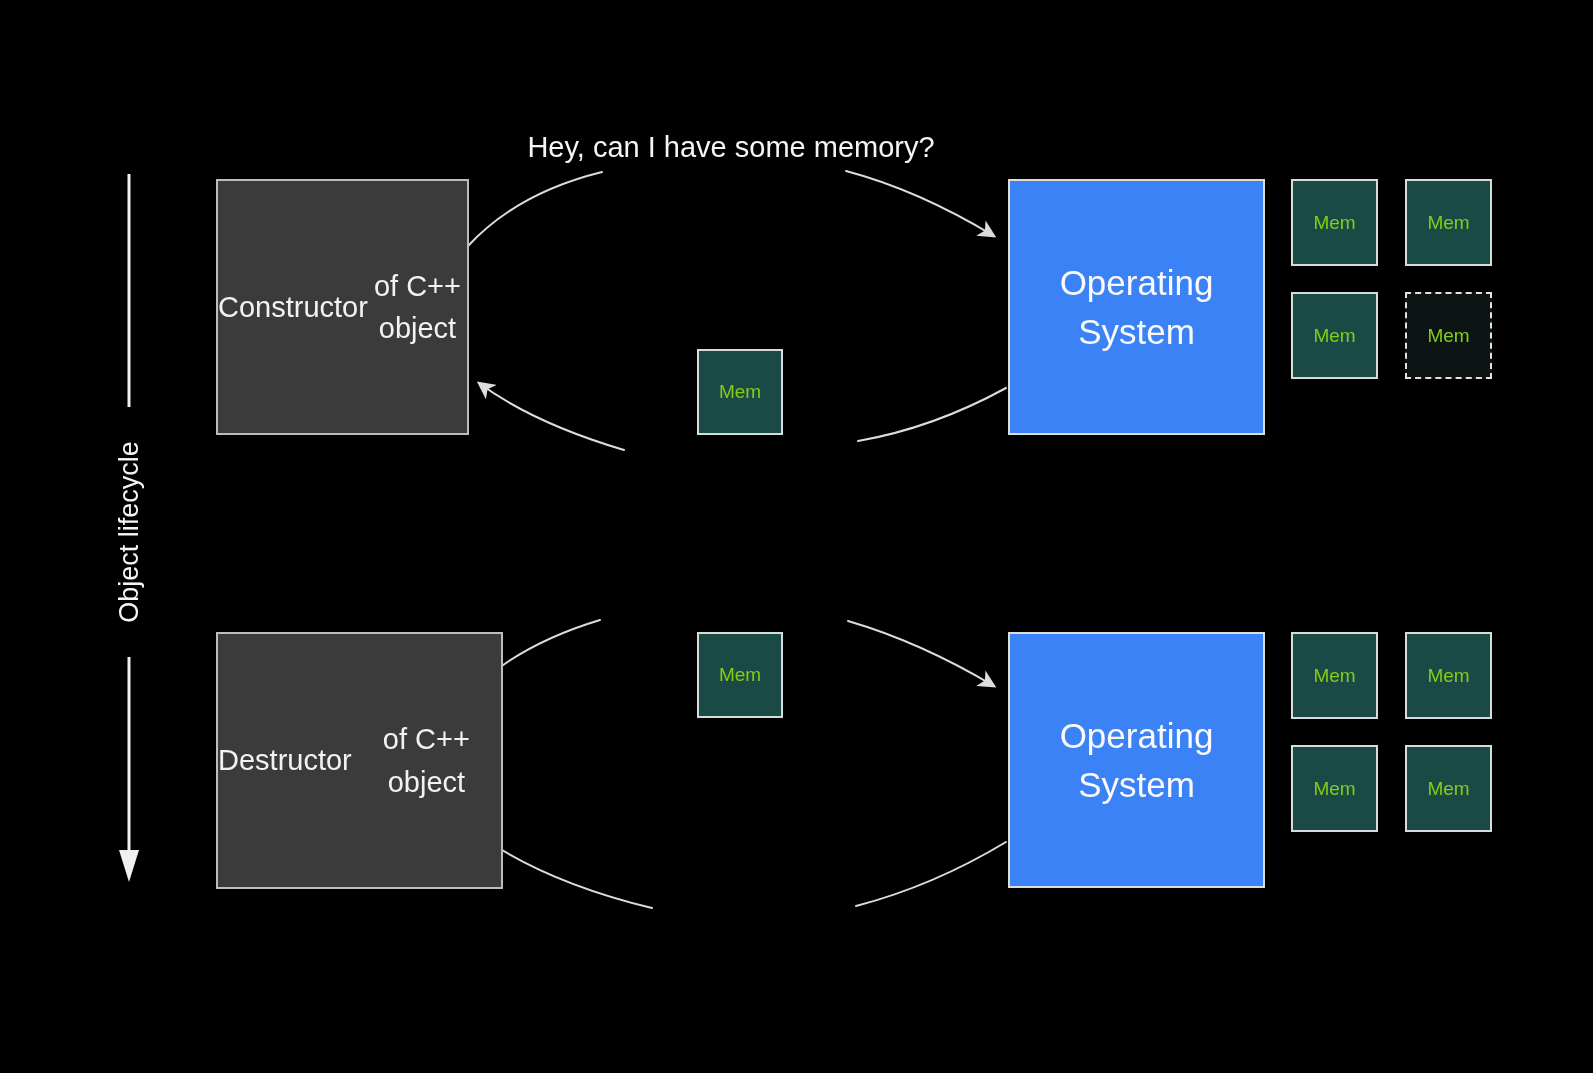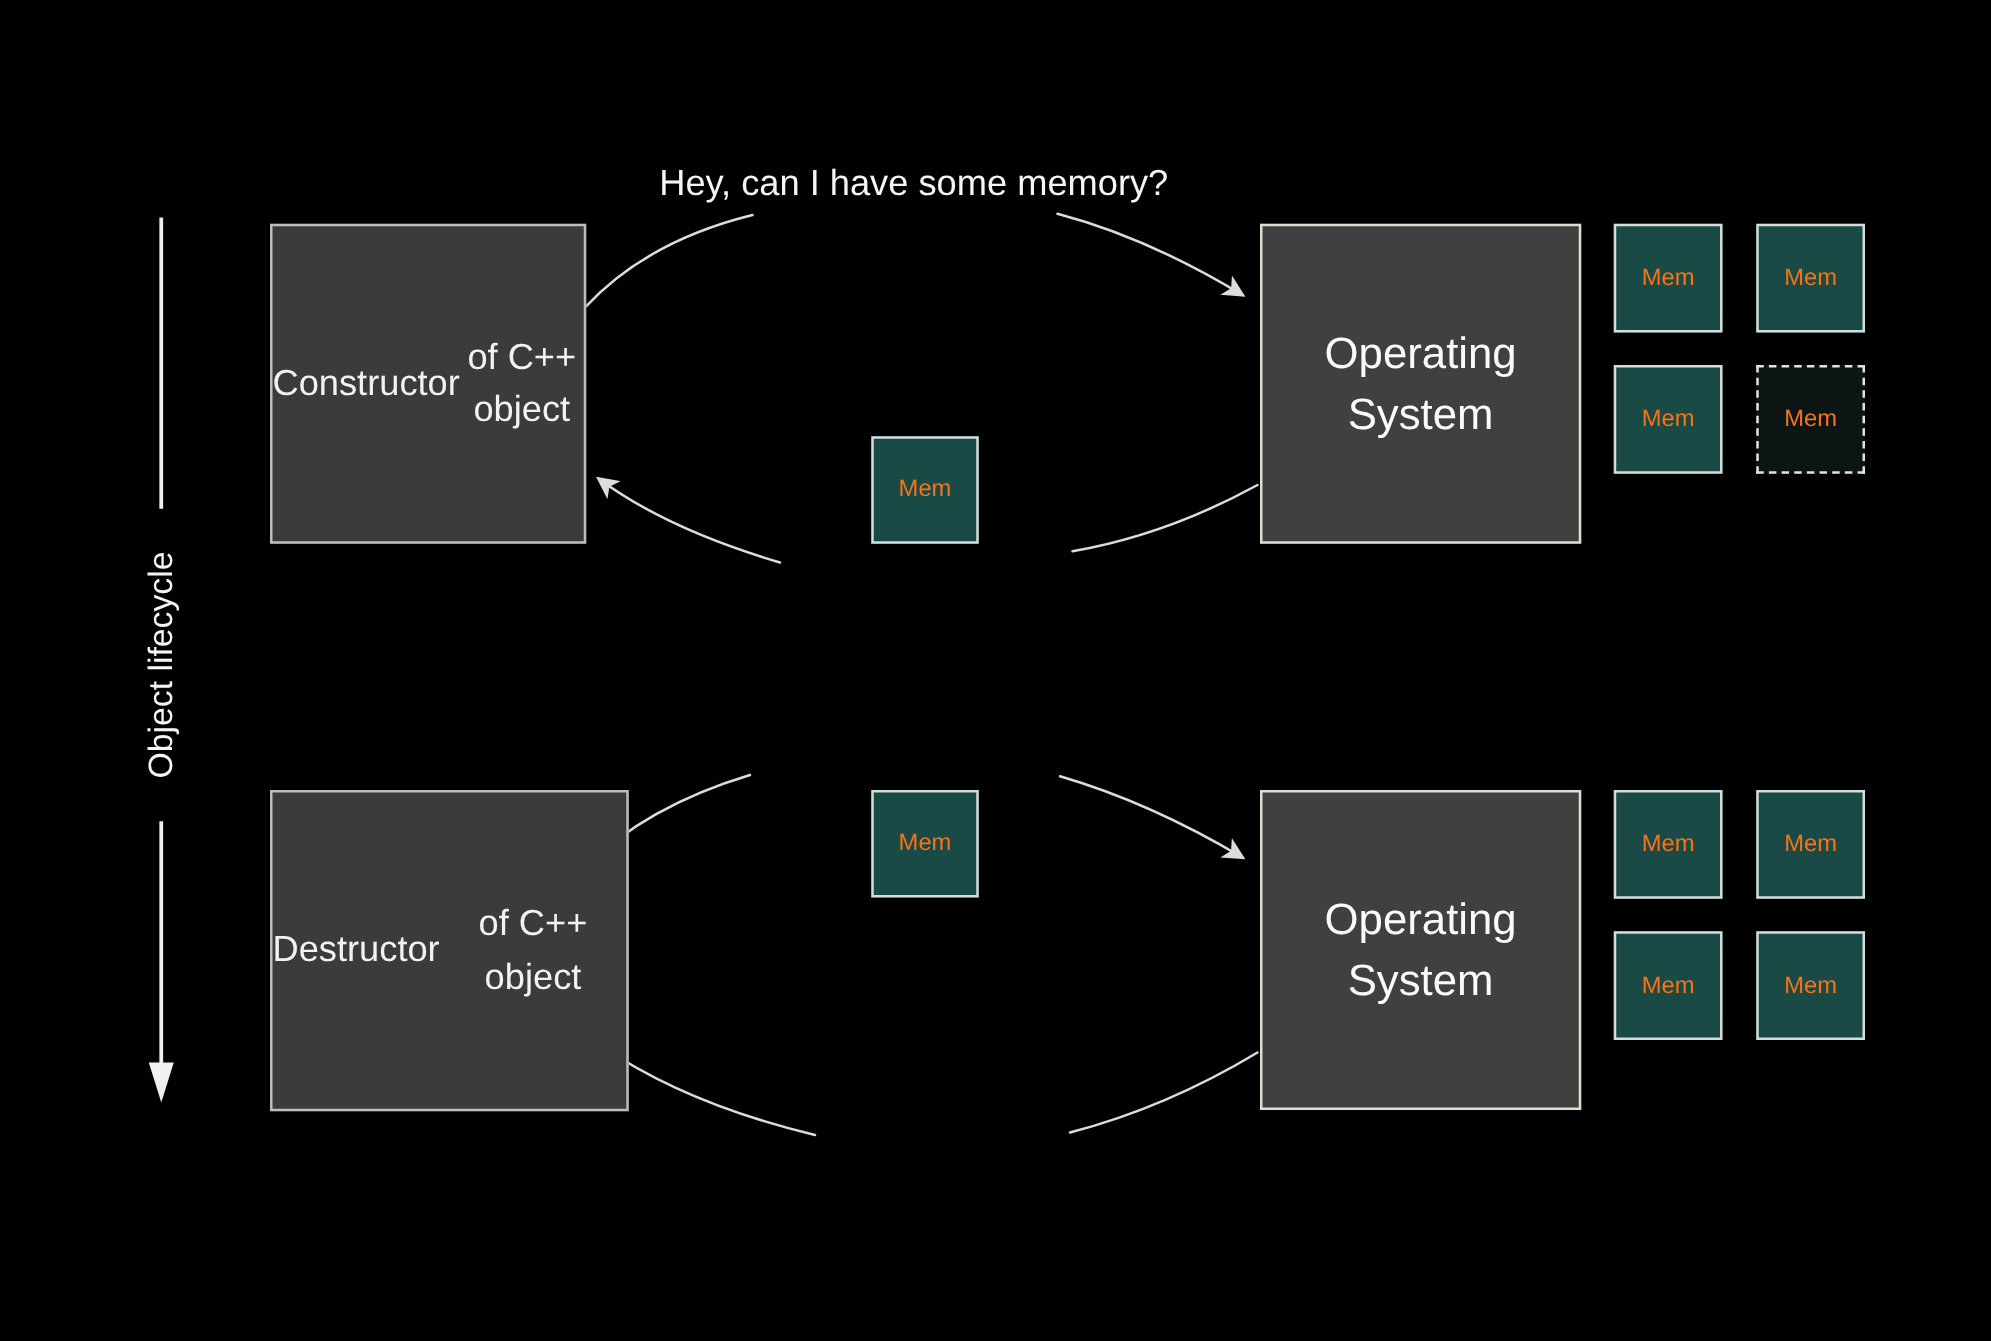--- a/index.html
+++ b/index.html
@@ -36,21 +36,21 @@
     align-items: center;
     justify-content: center;
     text-align: center;
     font-size: 29px;
     line-height: 1.45;
     color: #f2f2f2;
   }
 
   
   .os-box {
-    background: #404040;
+    background: #3b82f6;
     border: 2px solid #ddddd0;
     box-sizing: border-box;
     display: flex;
     flex-direction: column;
     align-items: center;
     justify-content: center;
     text-align: center;
     font-size: 35px;
     line-height: 1.4;
     color: #fafafa;
@@ -58,21 +58,21 @@
 
   
   .mem-box {
     background: #1a4a45;
     border: 2px solid #d4dcdc;
     box-sizing: border-box;
     display: flex;
     align-items: center;
     justify-content: center;
     font-size: 19px;
-    color: #f97316;
+    color: #84cc16;
   }
   .mem-box.ghost {
     background: #0c1514;
     border: 2px dashed #e2e2e2;
   }
 
   
   .speech {
     text-align: center;
     font-size: 28px;

